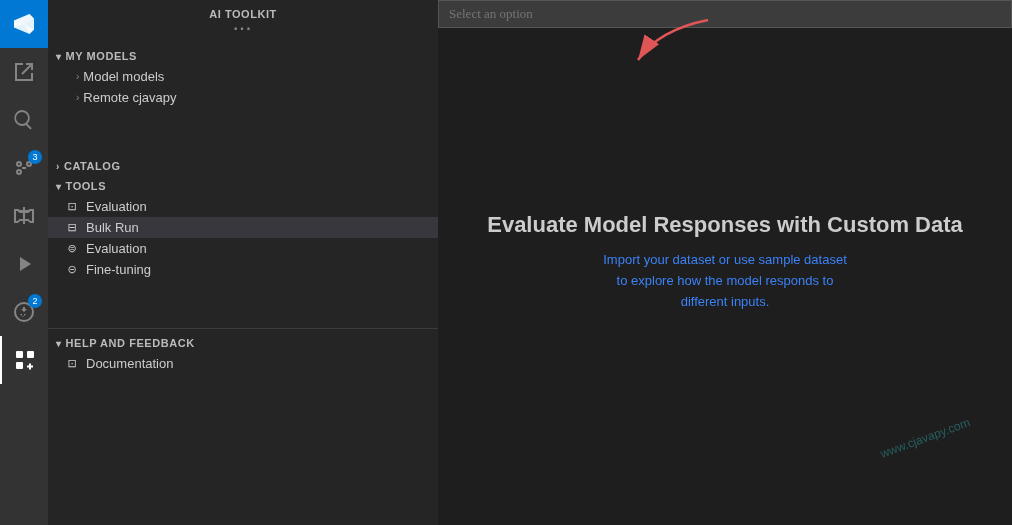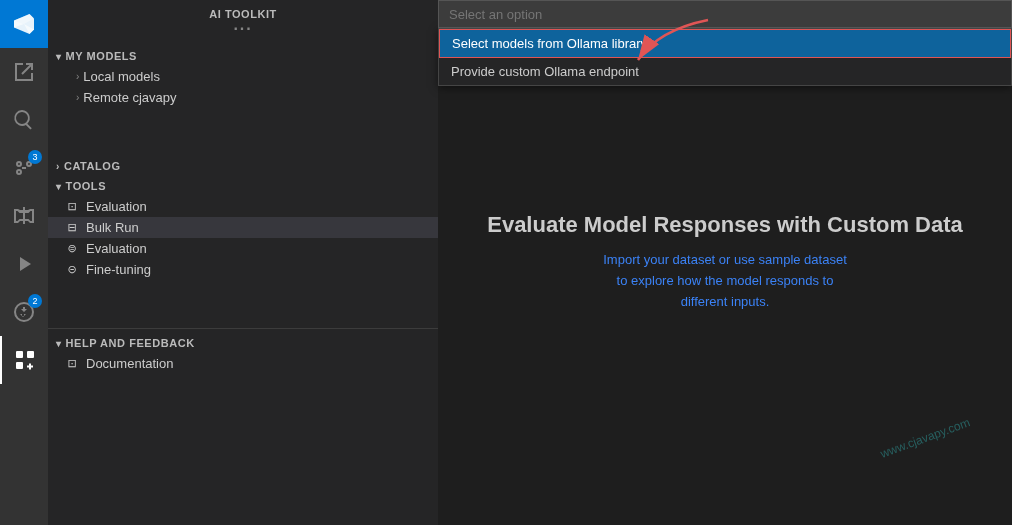--- a/index.html
+++ b/index.html
@@ -178,20 +178,21 @@
 
     .dropdown-input {
       width: 100%;
       background: #3c3c3c;
       border: 1px solid #555;
       color: #cccccc;
       padding: 4px 10px;
       font-size: 13px;
       outline: none;
       height: 28px;
+      font-family: Liberation Serif, serif;
     }
 
     .dropdown-list {
       background: #252526;
       border: 1px solid #454545;
       box-shadow: 0 2px 8px rgba(0,0,0,0.5);
     }
     .dropdown-item {
       padding: 6px 12px;
       cursor: pointer;
@@ -289,21 +290,21 @@
   </div>
 
   <div class="sidebar-scroll">
 
     <div class="section-header">
       <span class="chevron">▾</span>
       <span>MY MODELS</span>
     </div>
     <div class="tree-item">
       <span class="tree-chevron">›</span>
-      <span>Local models</span>
+      <span>Model models</span>
     </div>
     <div class="tree-item">
       <span class="tree-chevron">›</span>
       <span>Remote cjavapy</span>
     </div>
 
     <div class="spacer"></div>
     <div class="spacer"></div>
     <div class="spacer"></div>
 
@@ -347,24 +348,20 @@
         <span>Documentation</span>
       </div>
     </div>
   </div>
 </div>
 
 <div class="main-content">
 
   <div class="dropdown-container">
     <input class="dropdown-input" type="text" readonly="" placeholder="Select an option" style="">
-    <div class="dropdown-list">
-      <div class="dropdown-item selected">Select models from Ollama library</div>
-      <div class="dropdown-item">Provide custom Ollama endpoint</div>
-    </div>
   </div>
 
   <svg style="position:absolute; top:10px; left:120px; width:200px; height:80px; pointer-events:none; z-index:200;" viewBox="0 0 200 80">
     <defs>
       <marker id="arrowhead" markerWidth="10" markerHeight="7" refX="10" refY="3.5" orient="auto">
         <polygon points="0 0, 10 3.5, 0 7" fill="#e05555"></polygon>
       </marker>
     </defs>
     <path d="M 150 10 Q 100 20 80 50" stroke="#e05555" stroke-width="2.5" fill="none" marker-end="url(#arrowhead)"></path>
   </svg>

